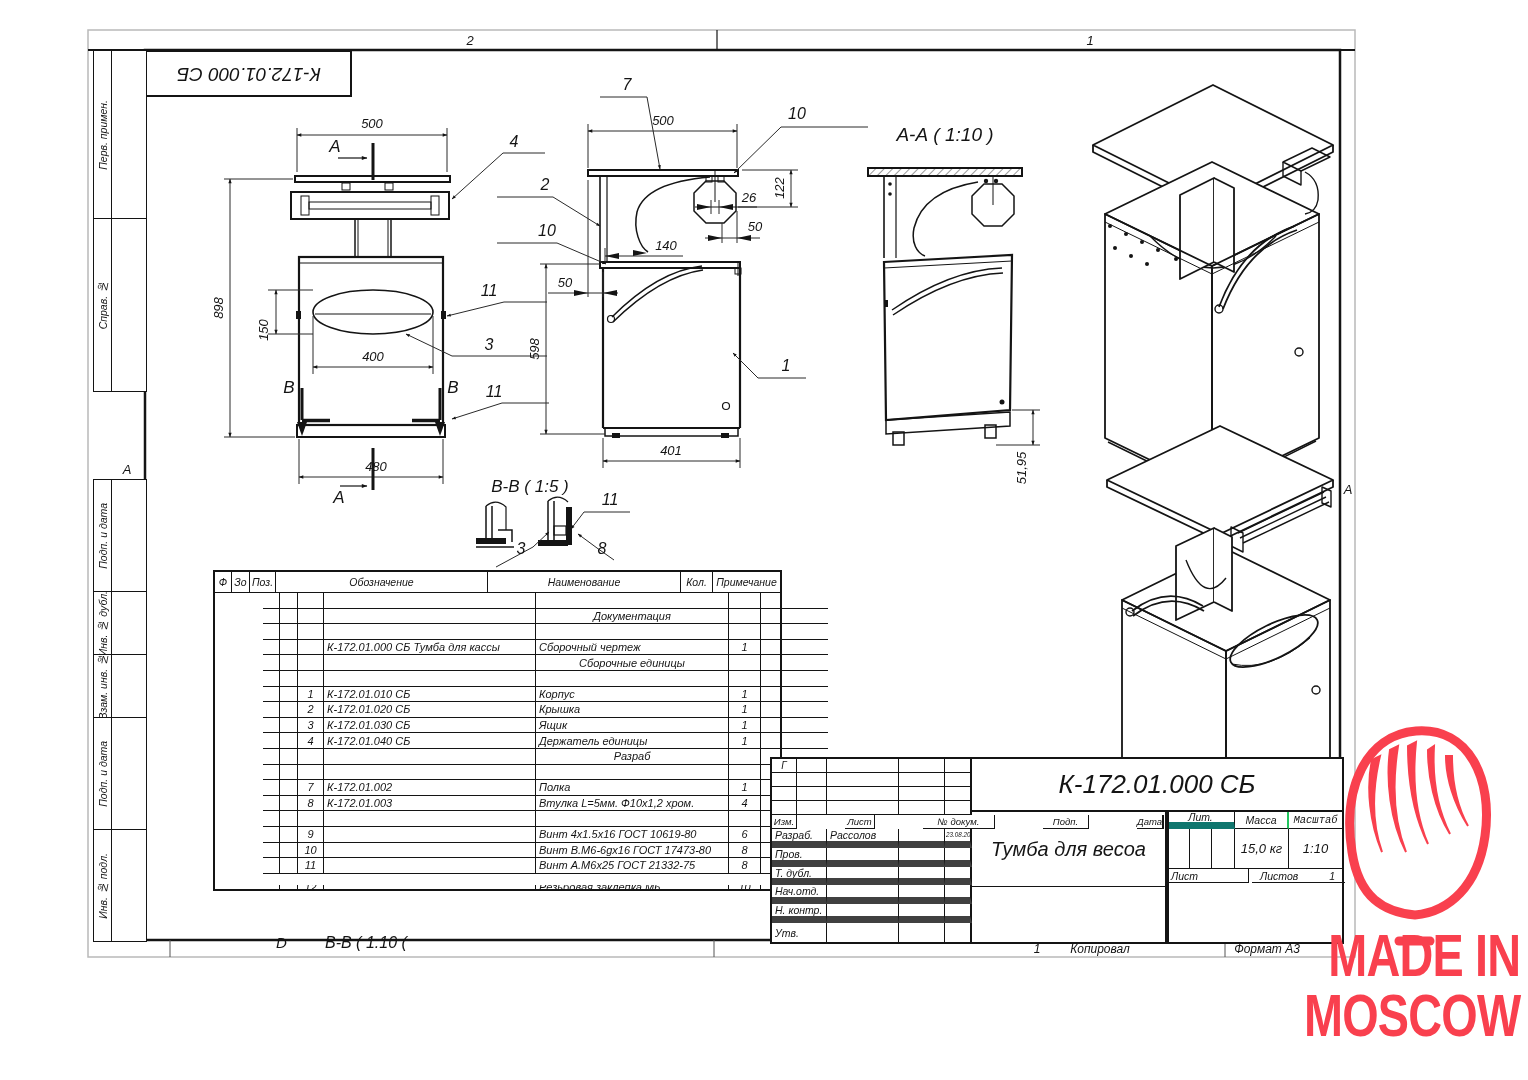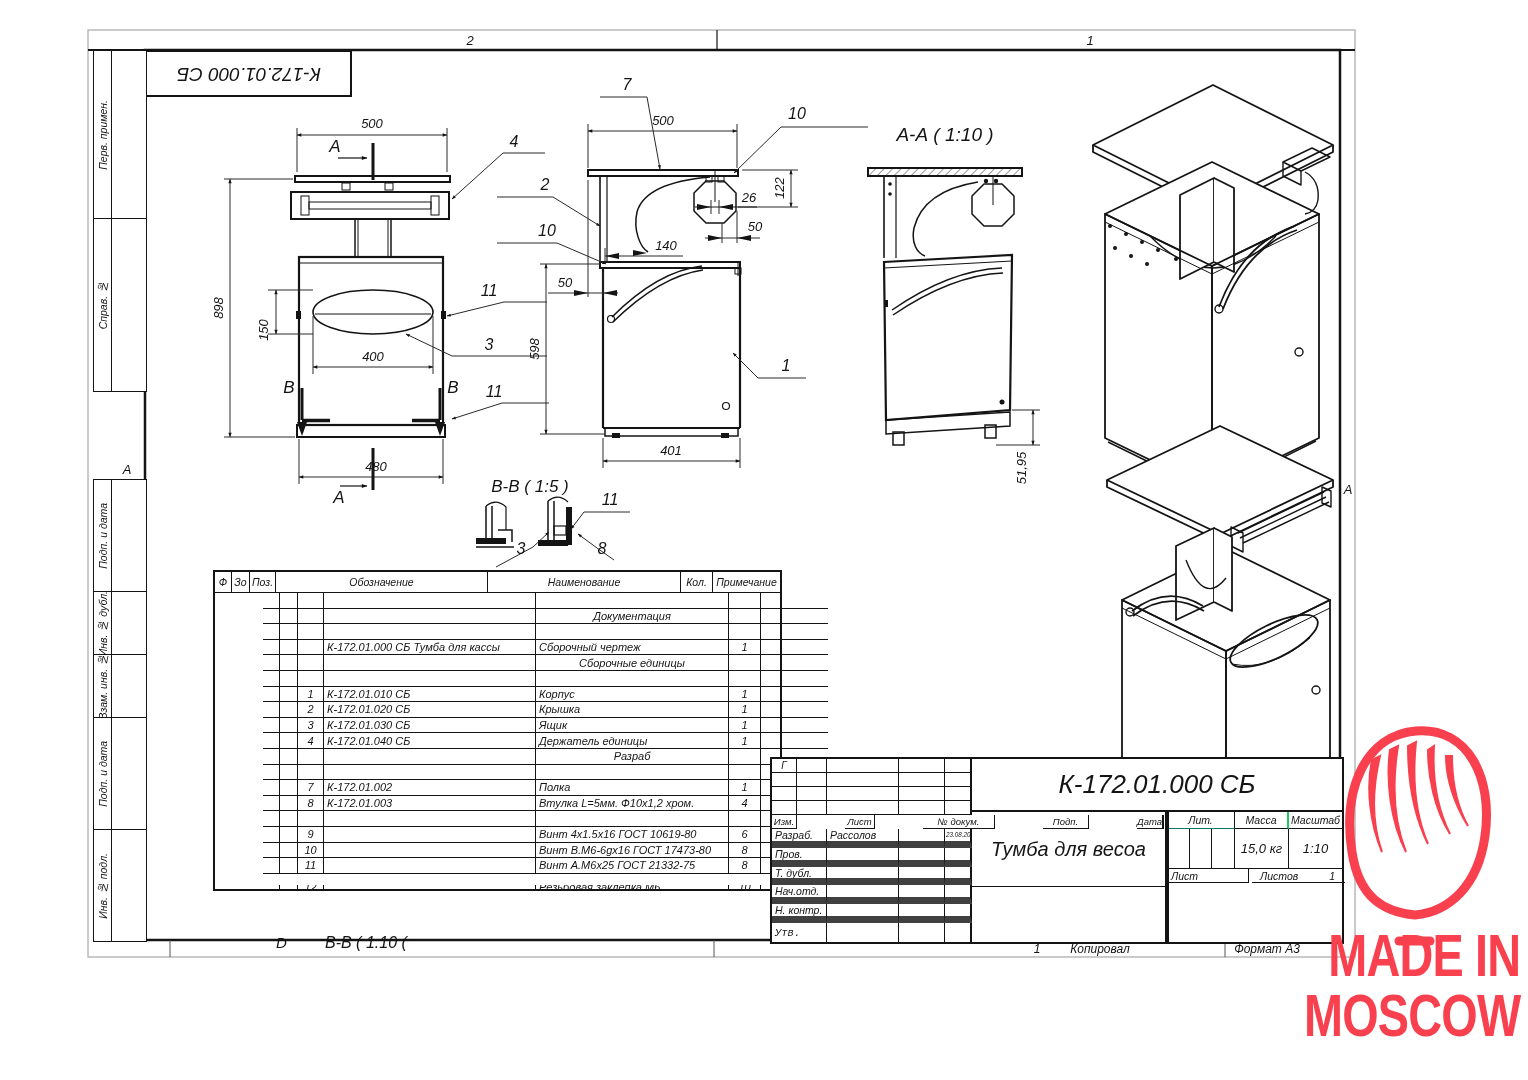--- a/index.html
+++ b/index.html
@@ -44,21 +44,21 @@
   .hgrid{position:absolute;left:0;top:56px;width:200px;height:14px;display:grid;
          grid-template-columns:25px 30px 72px 46px 27px;gap:48px;}
   .hgrid div{border-right:1px solid #141414;border-bottom:1px solid #141414;display:flex;
              align-items:center;justify-content:center;font-size:9.5px;}
   .hgrid div:nth-child(5n){border-right:2px solid #141414;}
   .sig{position:absolute;left:0;top:70px;width:200px;height:113px;}
   .sigrow{display:grid;grid-template-columns:55px 72px 46px 27px;height:18.83px;}
   .sigrow div{border-right:1px solid #141414;border-bottom:7px solid #404040;display:flex;
               align-items:center;padding:0 3px;box-sizing:border-box;font-size:10.5px;overflow:hidden;}
   .sigrow div:nth-child(4){border-right:2px solid #141414;font-size:6.3px;padding:0 1px;}
-  .sigrow:last-child div{border-bottom:none;font-family:Liberation Mono, monospace;}
+  .sigrow:last-child div{border-bottom:none;}
 
   
   .logo-text{position:absolute;right:8px;color:#f9404e;font-weight:bold;line-height:0.92;
              transform:scaleX(0.78);transform-origin:right;}
   .lt1{top:928px;font-size:60px;letter-spacing:-1px;text-align:right;}
   .lt2{top:988px;font-size:60px;letter-spacing:-1px;text-align:right;}
 </style>
 </head>
 <body>
 
@@ -718,26 +718,26 @@
         <div></div>
         <div></div>
       </div>
     </div>
 
   <div class="cell" style="left:200px;top:0;width:370px;height:53px;border-bottom:2px solid #141414;
        display:flex;align-items:center;justify-content:center;font-size:26px;">К-172.01.000 СБ</div>
   <div class="cell" style="left:200px;top:53px;width:195px;height:75px;border-bottom:1px solid #141414;border-right:2px solid #141414;
        display:flex;align-items:center;justify-content:center;font-size:20px;">Тумба для весоа</div>
   <div class="cell" style="left:200px;top:128px;width:195px;height:55px;border-right:2px solid #141414;"></div>
-  <div class="cell" style="left:395px;top:53px;width:68px;height:17px;border-right:1px solid #141414;border-bottom:1px solid #0f766e;
+  <div class="cell" style="left:395px;top:53px;width:68px;height:17px;border-right:1px solid #141414;border-bottom:7px solid #0f766e;
        display:flex;align-items:center;justify-content:center;font-size:10.5px;">Лит.</div>
   <div class="cell" style="left:463px;top:53px;width:54px;height:17px;border-right:2px solid #22c55e;border-bottom:1px solid #141414;
        display:flex;align-items:center;justify-content:center;font-size:10.5px;">Масса</div>
   <div class="cell" style="left:517px;top:53px;width:53px;height:17px;border-bottom:1px solid #141414;
-       display:flex;align-items:center;justify-content:center;font-size:10.5px;">Масштаб</div>
+       display:flex;align-items:center;justify-content:center;font-size:10.5px;font-family:Liberation Mono, monospace;">Масштаб</div>
   <div class="cell" style="left:395px;top:70px;width:68px;height:40px;border-right:1px solid #141414;border-bottom:1px solid #141414;">
     <div style="position:absolute;left:22px;top:0;height:100%;border-left:1px solid #141414;"></div>
     <div style="position:absolute;left:44px;top:0;height:100%;border-left:1px solid #141414;"></div>
   </div>
   <div class="cell" style="left:463px;top:70px;width:54px;height:40px;border-right:1px solid #141414;border-bottom:1px solid #141414;
        display:flex;align-items:center;justify-content:center;font-size:13px;">15,0 кг</div>
   <div class="cell" style="left:517px;top:70px;width:53px;height:40px;border-bottom:1px solid #141414;
        display:flex;align-items:center;justify-content:center;font-size:13px;">1:10</div>
   <div class="cell" style="left:395px;top:110px;width:82px;height:14px;border-right:1px solid #141414;border-bottom:1px solid #141414;
        display:flex;align-items:center;padding-left:4px;font-size:10.5px;">Лист</div>

